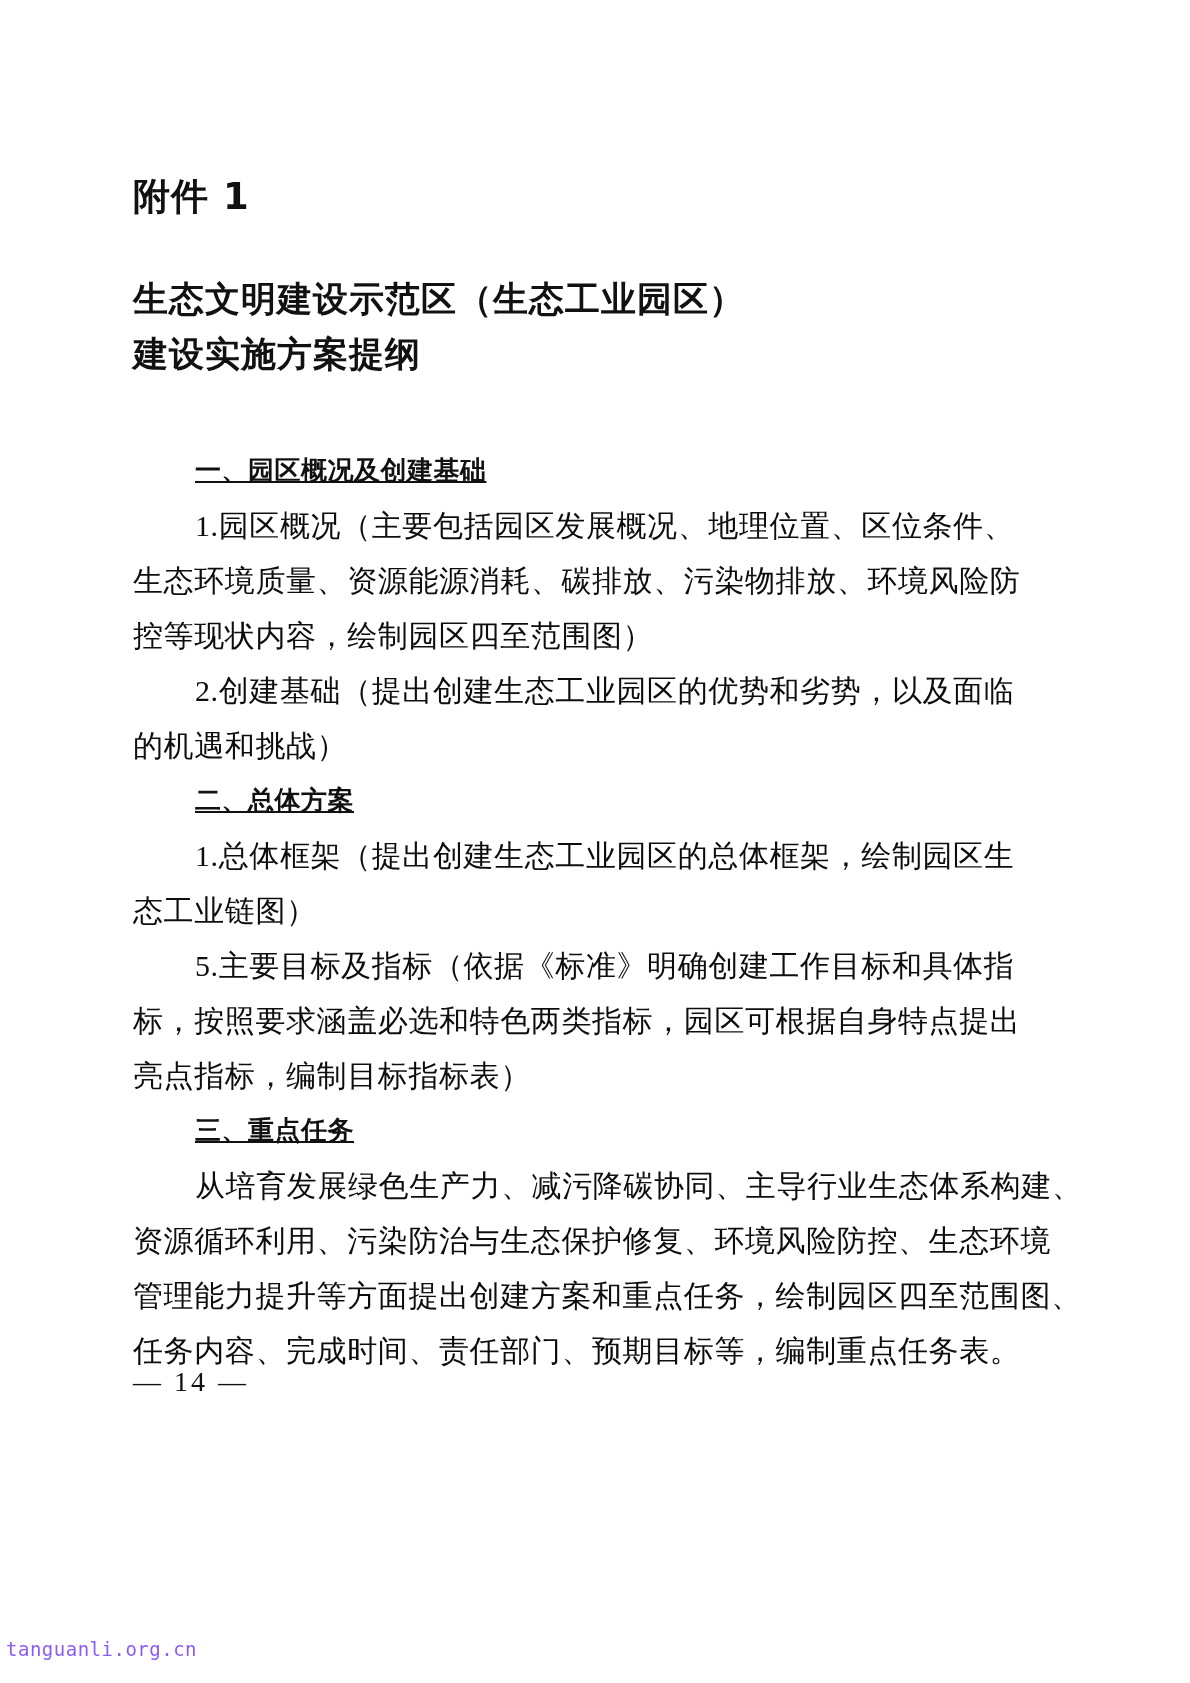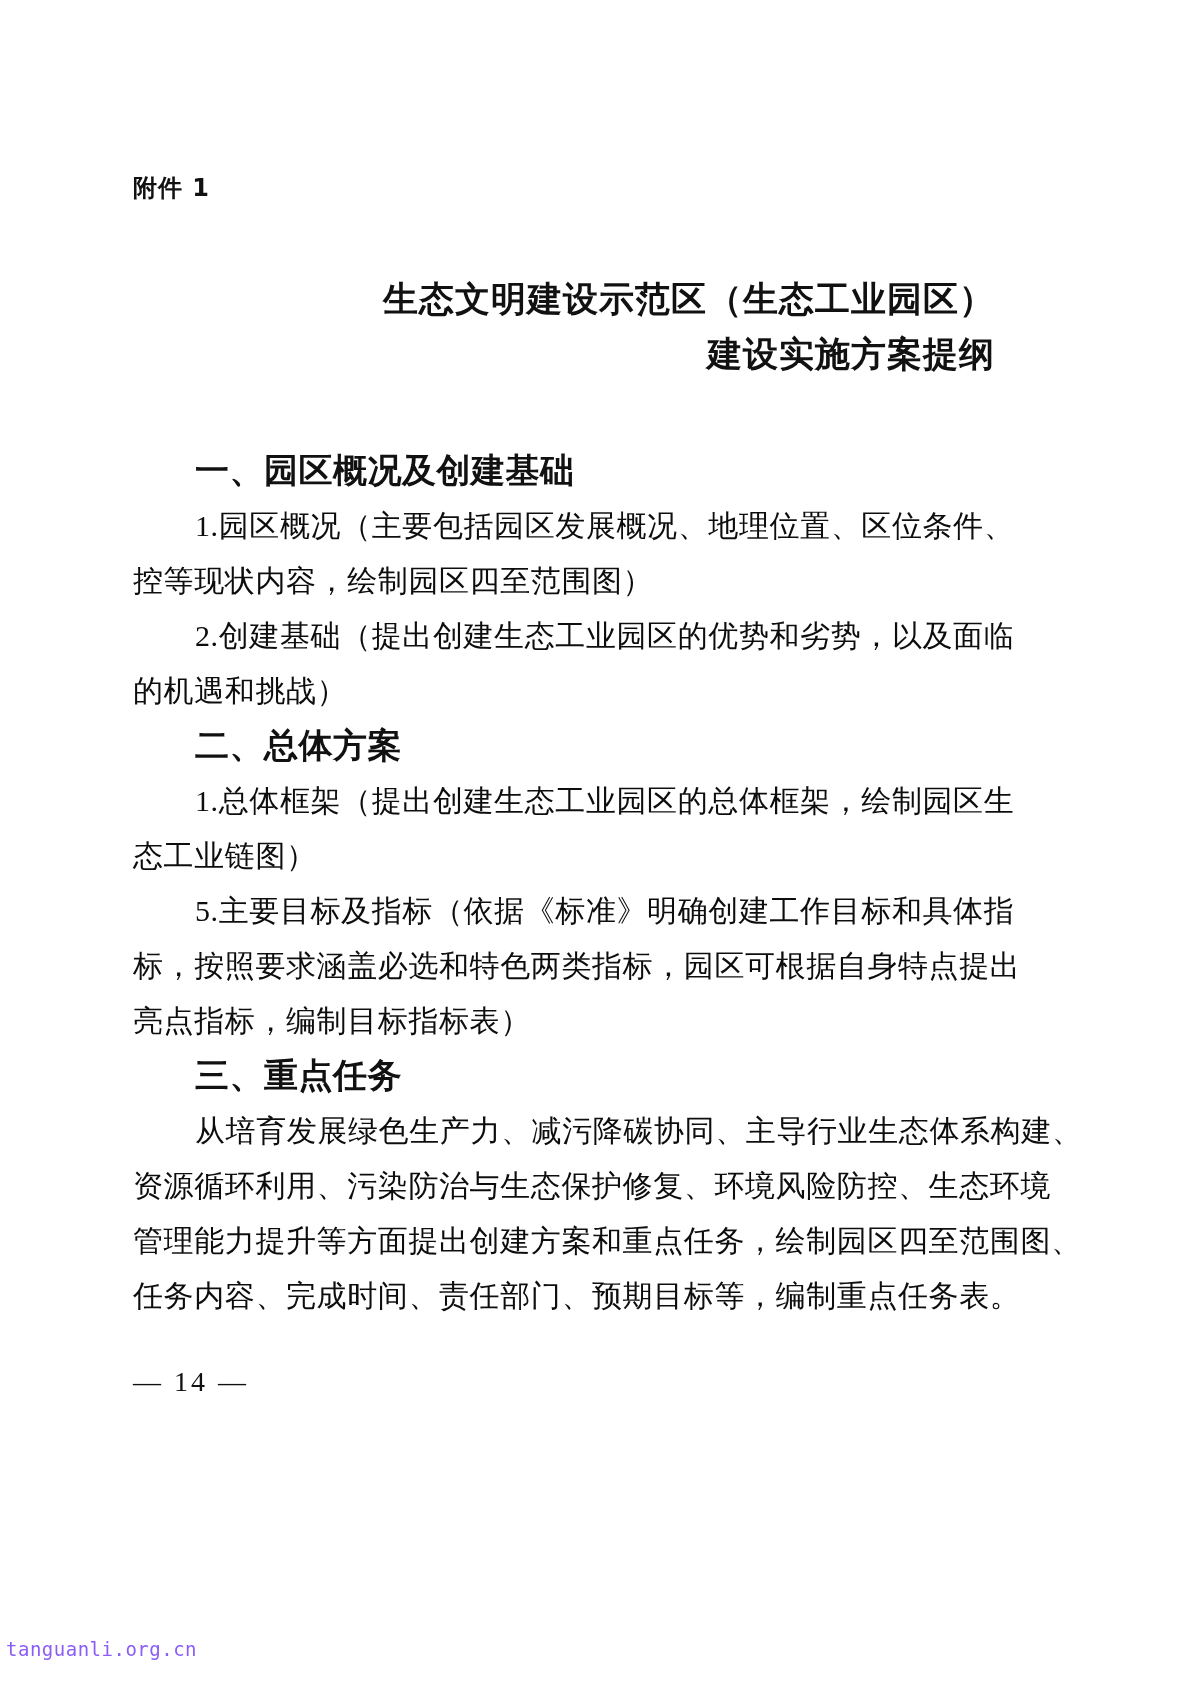--- a/index.html
+++ b/index.html
@@ -25,33 +25,33 @@
     background: #ffffff;
   }
 
   
   .attach-label {
     position: absolute;
     left: 133px;
     top: 172px;
     font-family: "DejaVu Sans", "Liberation Sans", sans-serif;
     font-weight: 700;
-    font-size: 24px;
+    font-size: 37px;
     letter-spacing: 1px;
     color: #111111;
     white-space: nowrap;
   }
 
   
   .doc-title {
     position: absolute;
     left: 133px;
     top: 272px;
     width: 862px;
-    text-align: right;
+    text-align: left;
     font-family: "DejaVu Sans", "Liberation Sans", sans-serif;
     font-weight: 700;
     font-size: 35px;
     line-height: 55px;
     letter-spacing: 1px;
     color: #111111;
   }
   .doc-title .t-line {
     display: block;
     white-space: nowrap;
@@ -62,27 +62,28 @@
     position: absolute;
     left: 133px;
     top: 443px;
     width: 866px;
   }
 
   
   .section-head {
     font-family: "DejaVu Sans", "Liberation Sans", sans-serif;
     font-weight: 700;
-    font-size: 34px;
+    font-size: 26px;
     line-height: 55px;
     letter-spacing: 0.5px;
     text-indent: 62px;
     color: #111111;
     white-space: nowrap;
     margin: 0;
+    text-decoration: underline;
   }
 
   
   .para {
     font-family: Liberation Serif, serif;
     font-size: 30px;
     line-height: 55px;
     letter-spacing: 0.6px;
     color: #0d0d0d;
     margin: 0;
@@ -138,20 +139,21 @@
     <span class="t-line">建设实施方案提纲</span>
   </div>
 
   <div class="body-flow">
 
     <div class="blk">
       <p class="section-head">一、园区概况及创建基础</p>
 
       <p class="para">
         <span class="ln indent">1.园区概况（主要包括园区发展概况、地理位置、区位条件、</span>
+        <span class="ln">生态环境质量、资源能源消耗、碳排放、污染物排放、环境风险防</span>
         <span class="ln">控等现状内容，绘制园区四至范围图）</span>
       </p>
 
       <p class="para">
         <span class="ln indent">2.创建基础（提出创建生态工业园区的优势和劣势，以及面临</span>
         <span class="ln">的机遇和挑战）</span>
       </p>
     </div>
 
     <div class="blk">

